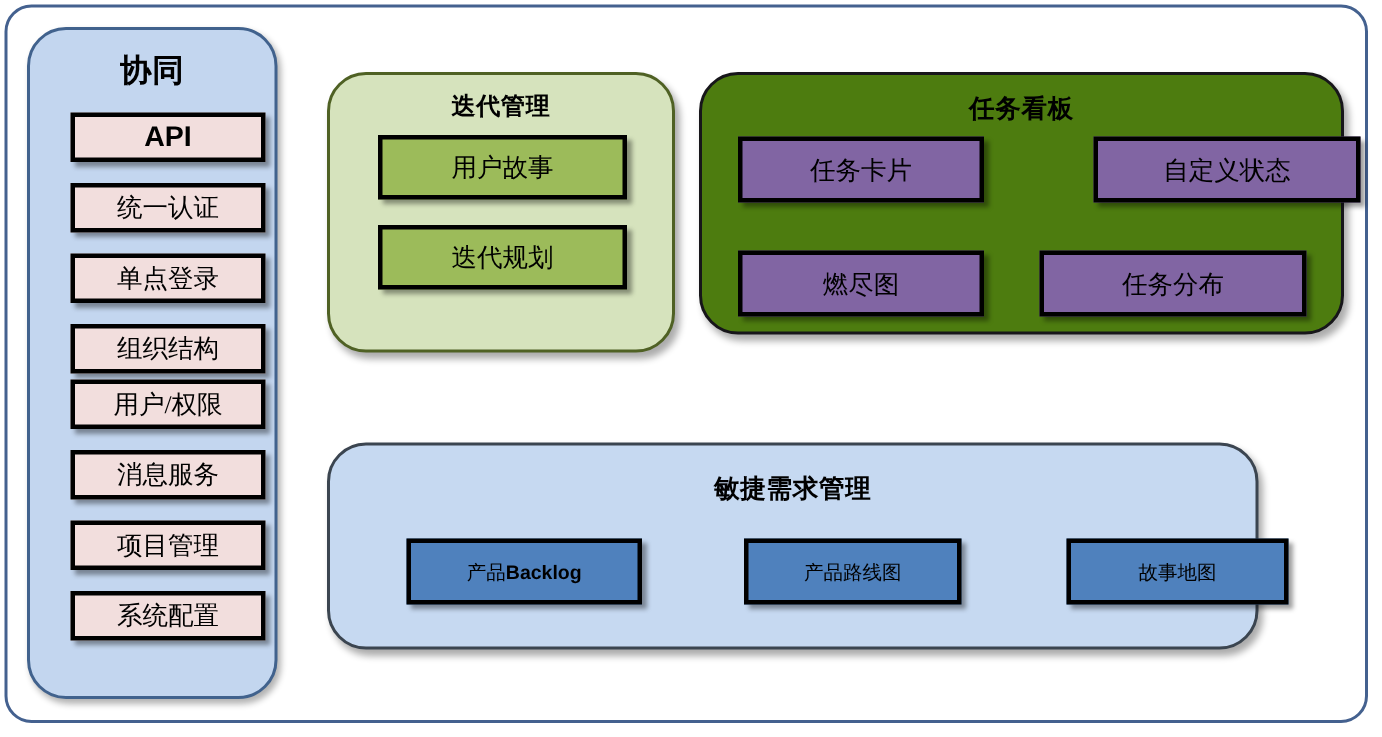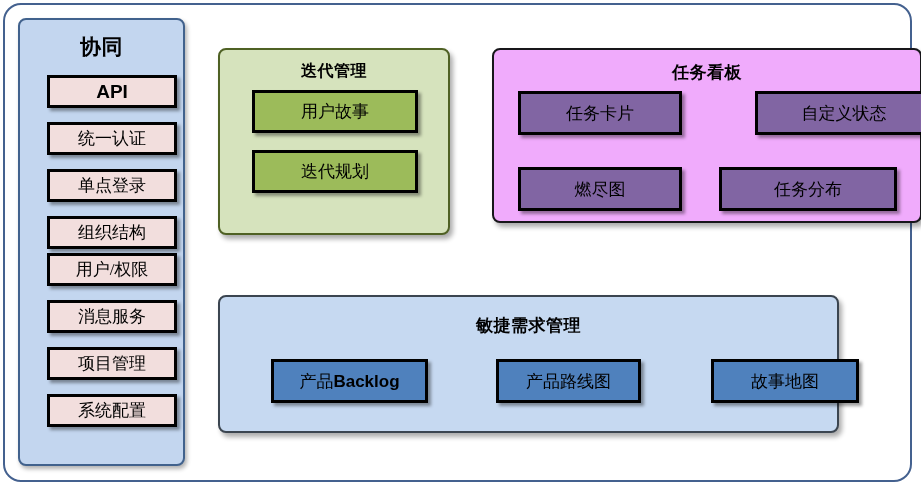--- a/index.html
+++ b/index.html
@@ -29,21 +29,21 @@
     border: 2px solid #44618f;
     border-radius: 18px;
     background: #ffffff;
     box-sizing: border-box;
   }
 
   
   .panel {
     position: absolute;
     box-sizing: border-box;
-    border-radius: 8px;
+    border-radius: 26px;
   }
   .panel-title {
     position: absolute;
     left: 0;
     right: 0;
     text-align: center;
     font-family: "Liberation Sans", "DejaVu Sans", sans-serif;
     font-weight: bold;
     color: #000000;
     letter-spacing: 0.5px;
@@ -74,25 +74,25 @@
     border: 2px solid #4f6124;
     box-shadow: 3px 4px 5px rgba(0,0,0,0.33);
   }
   .panel-iteration .panel-title {
     top: 11px;
     font-size: 16px;
   }
 
   
   .panel-taskboard {
-    left: 492px;
+    left: 466px;
     top: 48px;
     width: 430px;
     height: 175px;
-    background: #f0abfc;
+    background: #4d7c0f;
     border: 2px solid #17161a;
     box-shadow: 3px 4px 5px rgba(0,0,0,0.33);
   }
   .panel-taskboard .panel-title {
     top: 11px;
     font-size: 17px;
   }
 
   
   .panel-agile {
@@ -142,21 +142,21 @@
     font-size: 17px;
   }
 
   .box-purple {
     background: #8165a3;
     font-size: 17px;
   }
 
   .box-blue {
     background: #4f81bd;
-    font-size: 17px;
+    font-size: 13px;
   }
   .box-blue .mixed-latin {
     font-family: "Liberation Sans", "DejaVu Sans", sans-serif;
     font-weight: bold;
   }
 </style>
 </head>
 <body>
 
 <div id="canvas">

